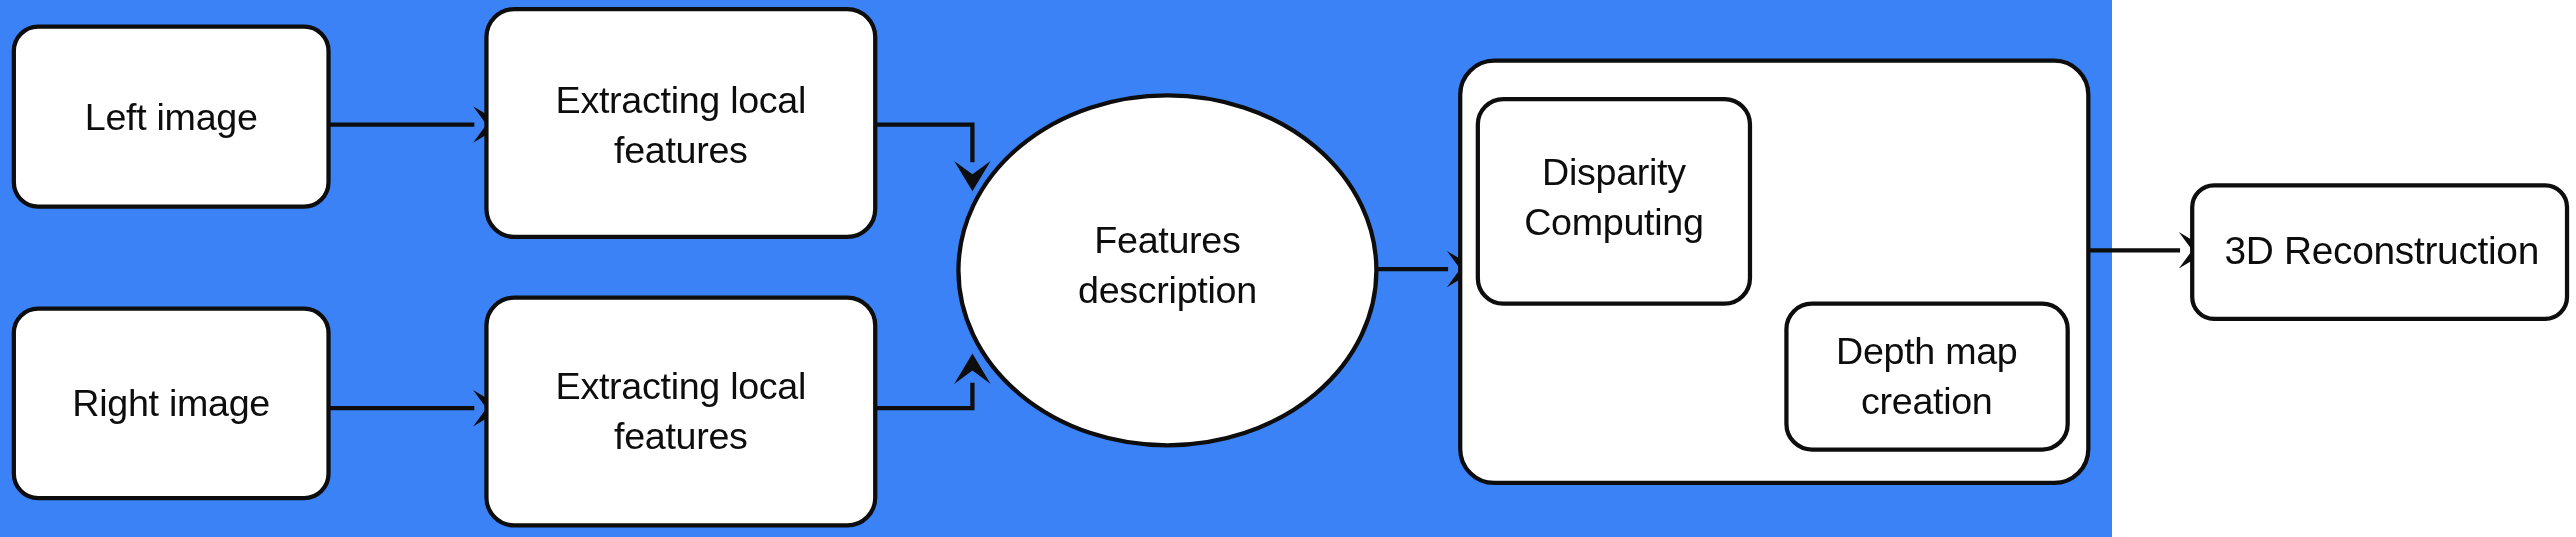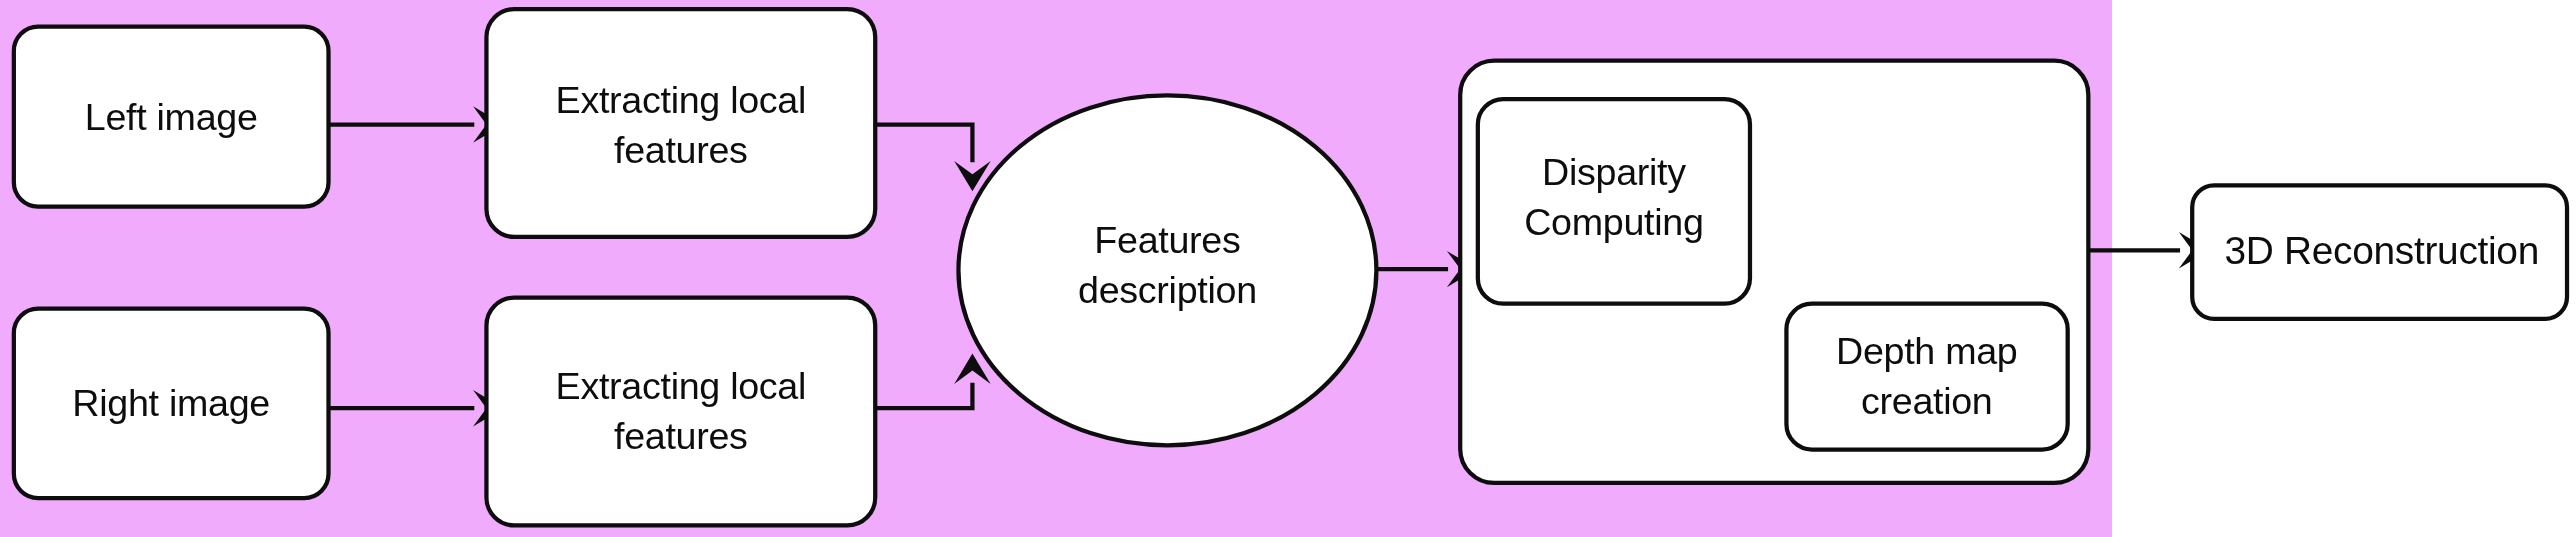--- a/index.html
+++ b/index.html
@@ -10,21 +10,21 @@
   body {
     width: 2576px;
     height: 537px;
     overflow: hidden;
     font-family: "Liberation Sans", sans-serif;
   }
   #diagram-root {
     position: relative;
     width: 2112px;
     height: 537px;
-    background: #f0abfc;
+    background: #3b82f6;
     text-align: right;
   }
   svg.canvas {
     position: absolute;
     top: 0;
     left: 0;
     width: 2576px;
     height: 537px;
     display: block;
   }

